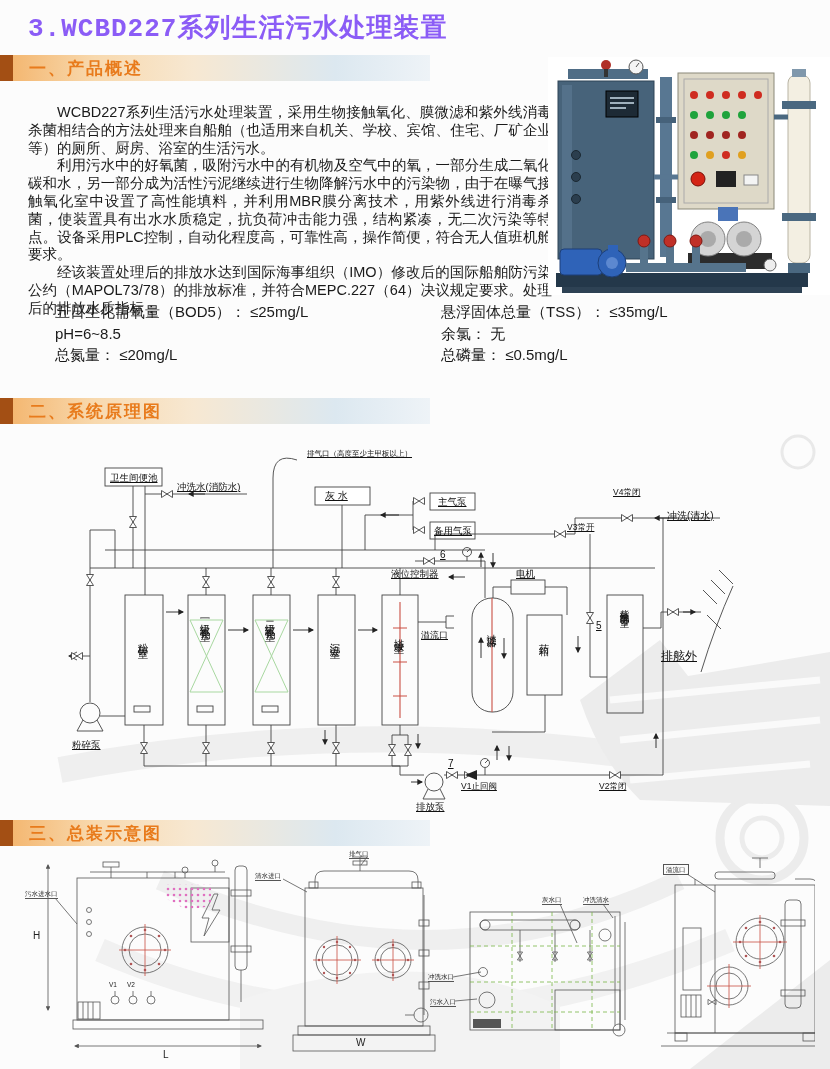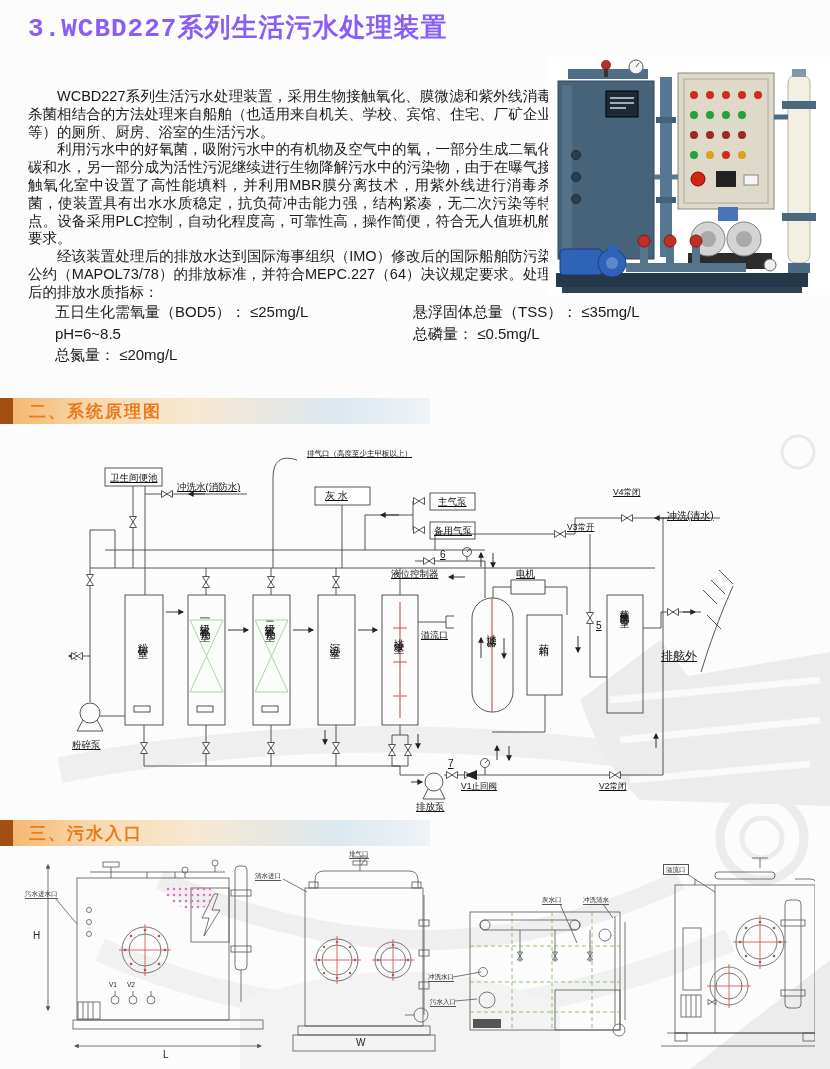--- a/index.html
+++ b/index.html
@@ -6,27 +6,27 @@
   .page{position:relative;width:830px;height:1069px;margin:0 auto;background:#fcfcfc;overflow:hidden;
         font-family:"Liberation Sans",sans-serif;color:#1a1a1a;}
   .wm{position:absolute;left:0;top:0;}
   .title{position:absolute;left:28px;top:10px;font-family:Liberation Mono, monospace;font-weight:bold;
          font-size:26px;color:#8b5cf6;letter-spacing:1px;}
   .banner{position:absolute;left:0;width:430px;height:26px;display:flex;align-items:center;
           background:linear-gradient(90deg,#f3b268 0%,#f8d9ae 22%,#f7e8d2 45%,#dce8f0 78%,#eef3f7 100%);}
   .banner .chip{width:13px;height:26px;background:#a34f14;margin-right:16px;flex:0 0 auto;}
   .banner .bh{font-size:17px;font-weight:bold;color:#e87b1c;letter-spacing:2px;}
   #banner1{top:55px}#banner2{top:398px}#banner3{top:820px}
-  .paras{position:absolute;left:28px;top:88px;width:524px;font-size:14.5px;line-height:17.8px;
+  .paras{position:absolute;left:28px;top:104px;width:524px;font-size:14.5px;line-height:17.8px;
          text-align:justify;word-break:break-all;}
   .paras p{margin:0;text-indent:2em;}
   .photo{position:absolute;left:548px;top:57px;width:282px;height:238px;background:#fff;}
   .specs{position:absolute;left:28px;top:301px;width:790px;display:flex;font-size:15px;line-height:21.5px;}
   .specs .col1{width:385px;padding-left:27px;box-sizing:border-box;}
-  .specs .col2{width:365px;}
+  .specs .col2{width:365px;margin-left:28px;}
   .schem{position:absolute;left:15px;top:430px;width:800px;height:388px;}
   .schem svg,.asm svg,.photo svg{position:absolute;left:0;top:0;}
   .dlabel{position:absolute;font-size:9px;line-height:1;white-space:nowrap;color:#111;z-index:2;text-decoration:underline;}
   .vlabel{position:absolute;writing-mode:vertical-rl;text-orientation:upright;font-size:10.5px;
           letter-spacing:2.5px;line-height:1;color:#111;z-index:2;}
   .asm{position:absolute;left:15px;top:850px;width:800px;height:219px;}
   .alabel{position:absolute;font-size:6.5px;line-height:1.1;white-space:nowrap;color:#222;z-index:2;}
   .alabel.u{border-bottom:0.5px solid #555;padding-bottom:1px;}
   .alabel.boxed{border:0.5px solid #555;padding:1px 2px;}
   .dim{position:absolute;font-size:10px;color:#222;z-index:2;}
@@ -52,20 +52,24 @@
     </g>
     <g stroke="#fafafa" stroke-width="7" fill="none">
       <path d="M610,700 L820,680"></path>
         <path d="M620,740 L820,720"></path>
         <path d="M630,780 L810,764"></path>
     </g>
   </svg>
 
   <div class="title">3.WCBD227系列生活污水处理装置</div>
 
+  <div class="banner" id="banner1">
+    <span class="chip"></span>
+    <span class="bh">一、产品概述</span>
+  </div>
 
   <div class="paras">
     <p>WCBD227系列生活污水处理装置，采用生物接触氧化、膜微滤和紫外线消毒杀菌相结合的方法处理来自船舶（也适用来自机关、学校、宾馆、住宅、厂矿企业等）的厕所、厨房、浴室的生活污水。</p>
     <p>利用污水中的好氧菌，吸附污水中的有机物及空气中的氧，一部分生成二氧化碳和水，另一部分成为活性污泥继续进行生物降解污水中的污染物，由于在曝气接触氧化室中设置了高性能填料，并利用MBR膜分离技术，用紫外线进行消毒杀菌，使装置具有出水水质稳定，抗负荷冲击能力强，结构紧凑，无二次污染等特点。设备采用PLC控制，自动化程度高，可靠性高，操作简便，符合无人值班机舱要求。</p>
     <p>经该装置处理后的排放水达到国际海事组织（IMO）修改后的国际船舶防污染公约（MAPOL73/78）的排放标准，并符合MEPC.227（64）决议规定要求。处理后的排放水质指标：</p>
   </div>
 
   <div class="photo">
     <svg width="282" height="238" viewBox="0 0 282 238">
       <rect x="0" y="0" width="282" height="238" fill="#ffffff"></rect>
@@ -147,20 +151,21 @@
   </div>
 
   <div class="specs">
     <div class="col1">
       <div>五日生化需氧量（BOD5）： ≤25mg/L</div>
       <div>pH=6~8.5</div>
       <div>总氮量： ≤20mg/L</div>
     </div>
     <div class="col2">
       <div>悬浮固体总量（TSS）： ≤35mg/L</div>
+      <div>余氯： 无</div>
       <div>总磷量： ≤0.5mg/L</div>
     </div>
   </div>
 
   <div class="banner" id="banner2">
     <span class="chip"></span>
     <span class="bh">二、系统原理图</span>
   </div>
 
   <div class="schem">
@@ -329,21 +334,21 @@
     <div class="vlabel" style="left:250px;top:183px">二级氧化室</div>
     <div class="vlabel" style="left:315px;top:205px">沉淀室</div>
     <div class="vlabel" style="left:379px;top:200px">排放室</div>
     <div class="vlabel" style="left:471px;top:196px;font-size:10px;letter-spacing:2px">过滤器</div>
     <div class="vlabel" style="left:524px;top:205px">药箱</div>
     <div class="vlabel" style="left:605px;top:172px;font-size:9.5px;letter-spacing:1.5px">紫外线消毒室</div>
   </div>
 
   <div class="banner" id="banner3">
     <span class="chip"></span>
-    <span class="bh">三、污水入口</span>
+    <span class="bh">三、总装示意图</span>
   </div>
 
   <div class="asm">
     <svg width="800" height="219" viewBox="0 0 800 219">
       <defs>
         <marker id="arr2" viewBox="0 0 10 10" refX="8" refY="5" markerWidth="6" markerHeight="6" orient="auto-start-reverse">
           <path d="M0,0L10,5L0,10z" fill="#555"></path>
         </marker>
         <g id="vv2">
             <path d="M-4,-2.6 L0,0 L-4,2.6 Z M4,-2.6 L0,0 L4,2.6 Z"></path>

